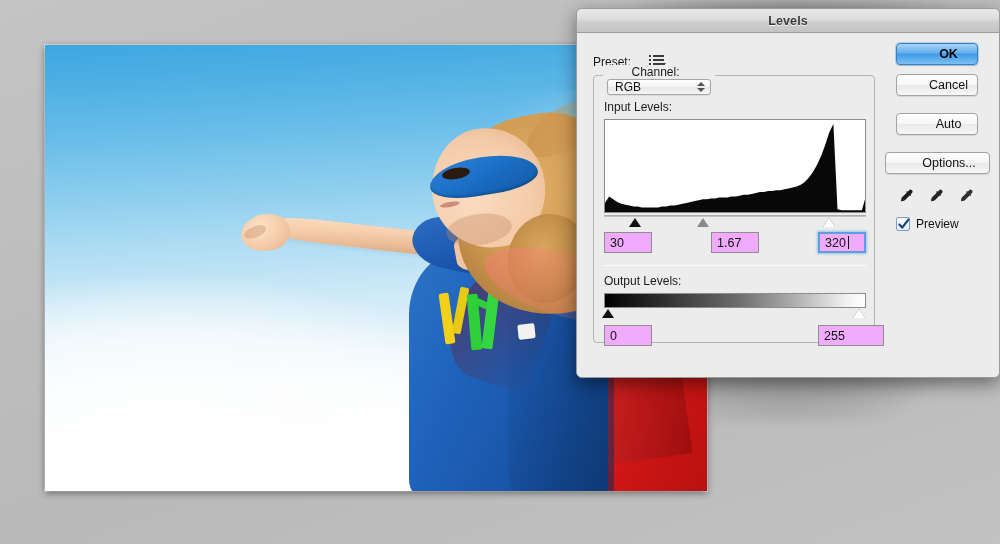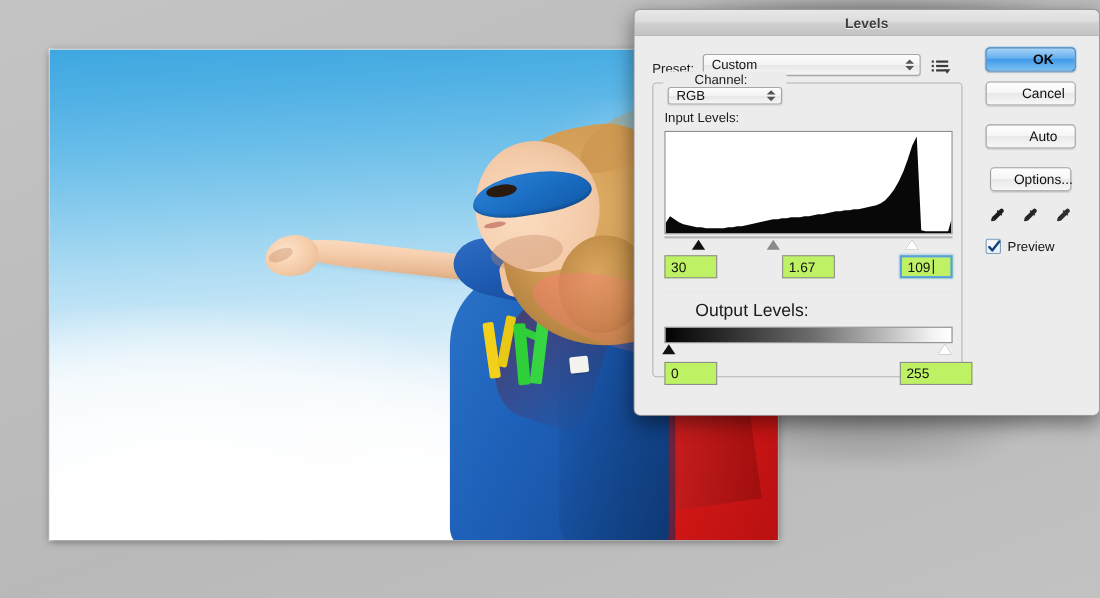--- a/index.html
+++ b/index.html
@@ -380,21 +380,21 @@
     filter: drop-shadow(0 0 0.6px #4a4a4a);
   }
 
   
   #input-fields-row {
     margin-top: 3px; width: 262px; height: 22px; position: relative;
   }
   .numfield {
     position: absolute; top: 0;
     height: 21px;
-    background: #bef264;
+    background: #f0abfc;
     border: 1px solid #8e8e8e;
     font-size: 12.5px;
     color: #111;
     display: flex; align-items: center;
     padding-left: 5px;
     font-family: "Liberation Sans", sans-serif;
   }
   .numfield.focused {
     border: 2px solid #5aa0e0;
     box-shadow: 0 0 2px 1px rgba(90,160,224,0.55);
@@ -406,21 +406,21 @@
   #field-shadow { left: 0; width: 48px; }
   #field-gamma  { left: 107px; width: 48px; }
   #field-high   { left: 214px; width: 48px; }
 
   
   #group-divider {
     margin-top: 11px; width: 262px; height: 1px;
     background: #c2c2c2; border-bottom: 1px solid #fbfbfb;
   }
 
-  #output-levels-label { margin-top: 8px; font-size: 16px; margin-left: 28px; }
+  #output-levels-label { margin-top: 8px; font-size: 12px; }
 
   #output-gradient {
     margin-top: 5px; width: 262px; height: 15px;
     background: linear-gradient(90deg, #000000 0%, #0a0a0a 4%, #2e2e2e 22%, #6e6e6e 52%, #b9b9b9 76%, #f2f2f2 93%, #ffffff 100%);
     border: 1px solid #8c8c8c;
   }
   #output-slider-track {
     margin-top: 1px; width: 262px; height: 13px; position: relative;
   }
   #output-fields-row {
@@ -524,27 +524,20 @@
   <div id="titlebar">
     <span id="titlebar-text">Levels</span>
   </div>
 
   <div id="dialog-body">
 
     <div id="left-col">
 
       <div class="row" id="preset-row">
         <span class="lbl" id="preset-label">Preset:</span>
-        <div class="popup" id="preset-popup">
-          <span>Custom</span>
-          <span class="arrows">
-              <i class="up"></i>
-              <i class="dn"></i>
-            </span>
-        </div>
         <div id="preset-menu-icon">
           <span class="dot" style="top:2px"></span>
             <span class="ln l1" style="left:4px"></span>
           <span class="dot" style="top:6px"></span>
             <span class="ln l2" style="left:4px"></span>
           <span class="dot" style="top:10px"></span>
             <span class="ln l3" style="left:4px;width:8px"></span>
           <span class="tri"></span>
         </div>
       </div>
@@ -580,21 +573,21 @@
         </div>
 
         <div id="input-fields-row">
           <div class="numfield" id="field-shadow">
             <span>30</span>
           </div>
           <div class="numfield" id="field-gamma">
             <span>1.67</span>
           </div>
           <div class="numfield focused" id="field-high">
-            <span>109</span>
+            <span>320</span>
               <span class="caret"></span>
           </div>
         </div>
 
         <div id="group-divider"></div>
 
         <div class="lbl" id="output-levels-label">Output Levels:</div>
 
         <div id="output-gradient"></div>
 
@@ -612,21 +605,21 @@
           </div>
         </div>
 
       </div>
     </div>
 
     <div id="right-col">
       <div class="btn primary">OK</div>
       <div class="btn">Cancel</div>
       <div class="btn" style="margin-top:17px">Auto</div>
-      <div class="btn" style="margin-top:17px;width:74px">Options...</div>
+      <div class="btn" style="margin-top:17px;width:105px">Options...</div>
 
       <div id="eyedroppers">
         <span class="dropper">
           <svg viewBox="0 0 18 18" width="17" height="17">
             <path d="M13.6 2.3c-.8-.8-2-.8-2.8 0L9.2 3.9l-.7-.7-1 1 .7.7-5 5c-.3.3-.5.7-.6 1.1l-.5 2.3c-.1.4.3.8.7.7l2.3-.5c.4-.1.8-.3 1.1-.6l5-5 .7.7 1-1-.7-.7 1.6-1.6c.8-.8.8-2 0-2.8z" fill="#1c1c1c"></path>
             <path d="M4.2 12.6l.9-.9-.4-.4-.7 1.1z" fill="#6d6d6d"></path>
           </svg>
         </span>
         <span class="dropper">
           <svg viewBox="0 0 18 18" width="17" height="17">

